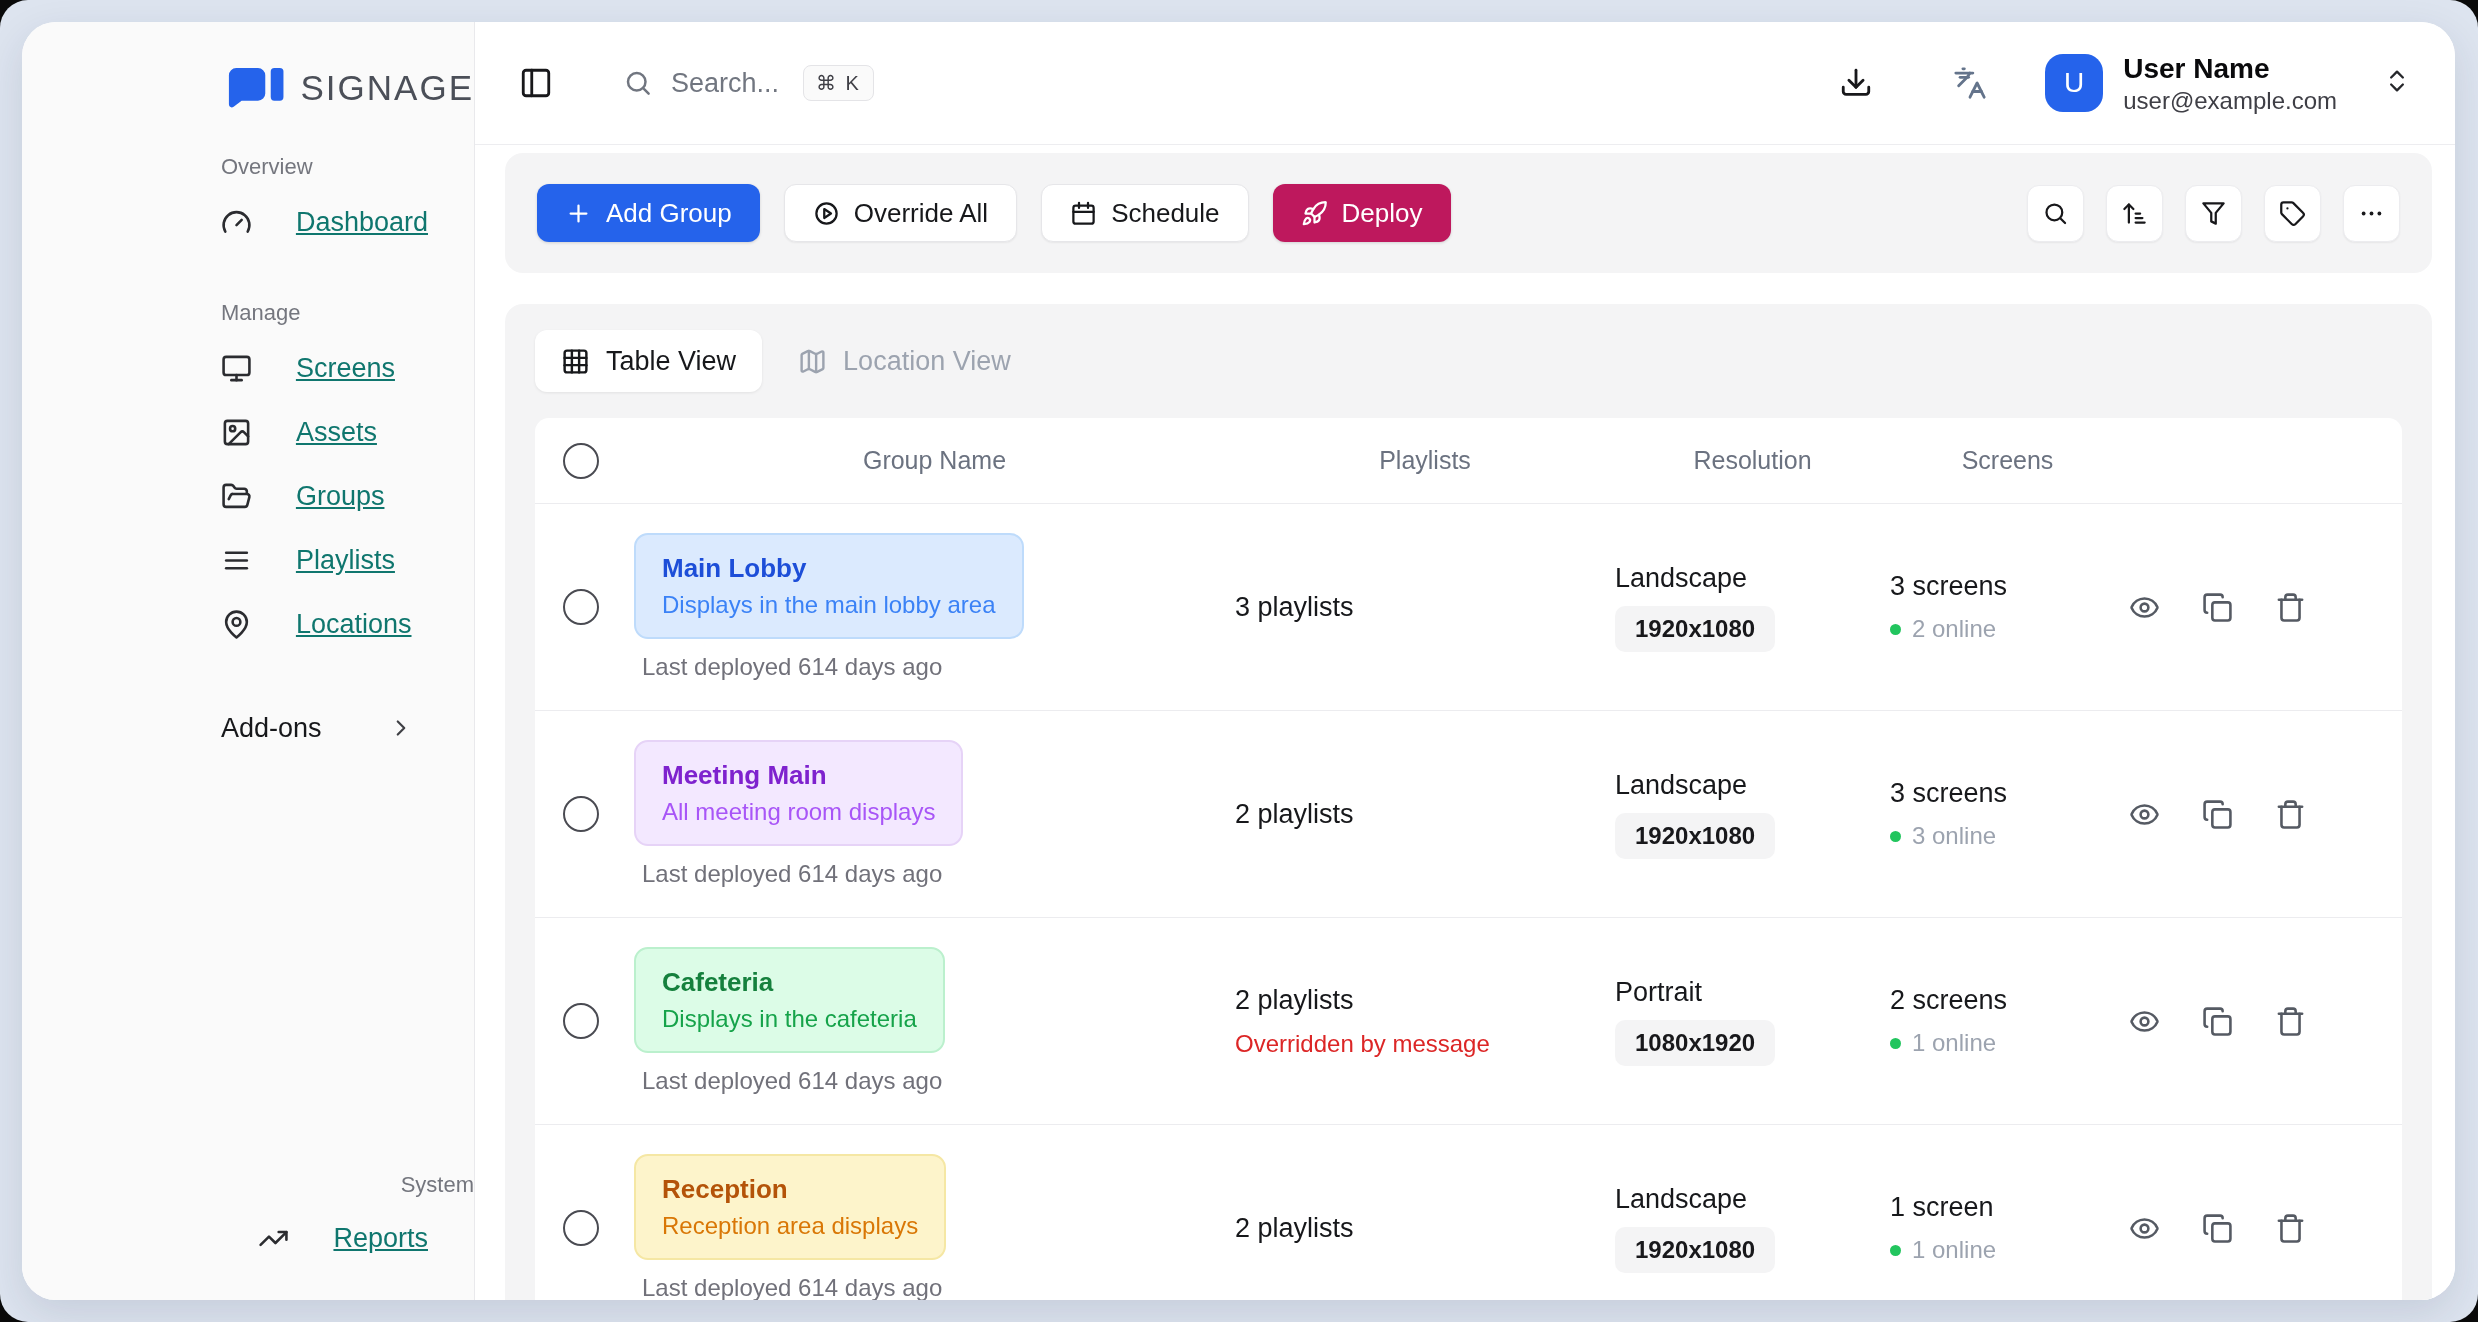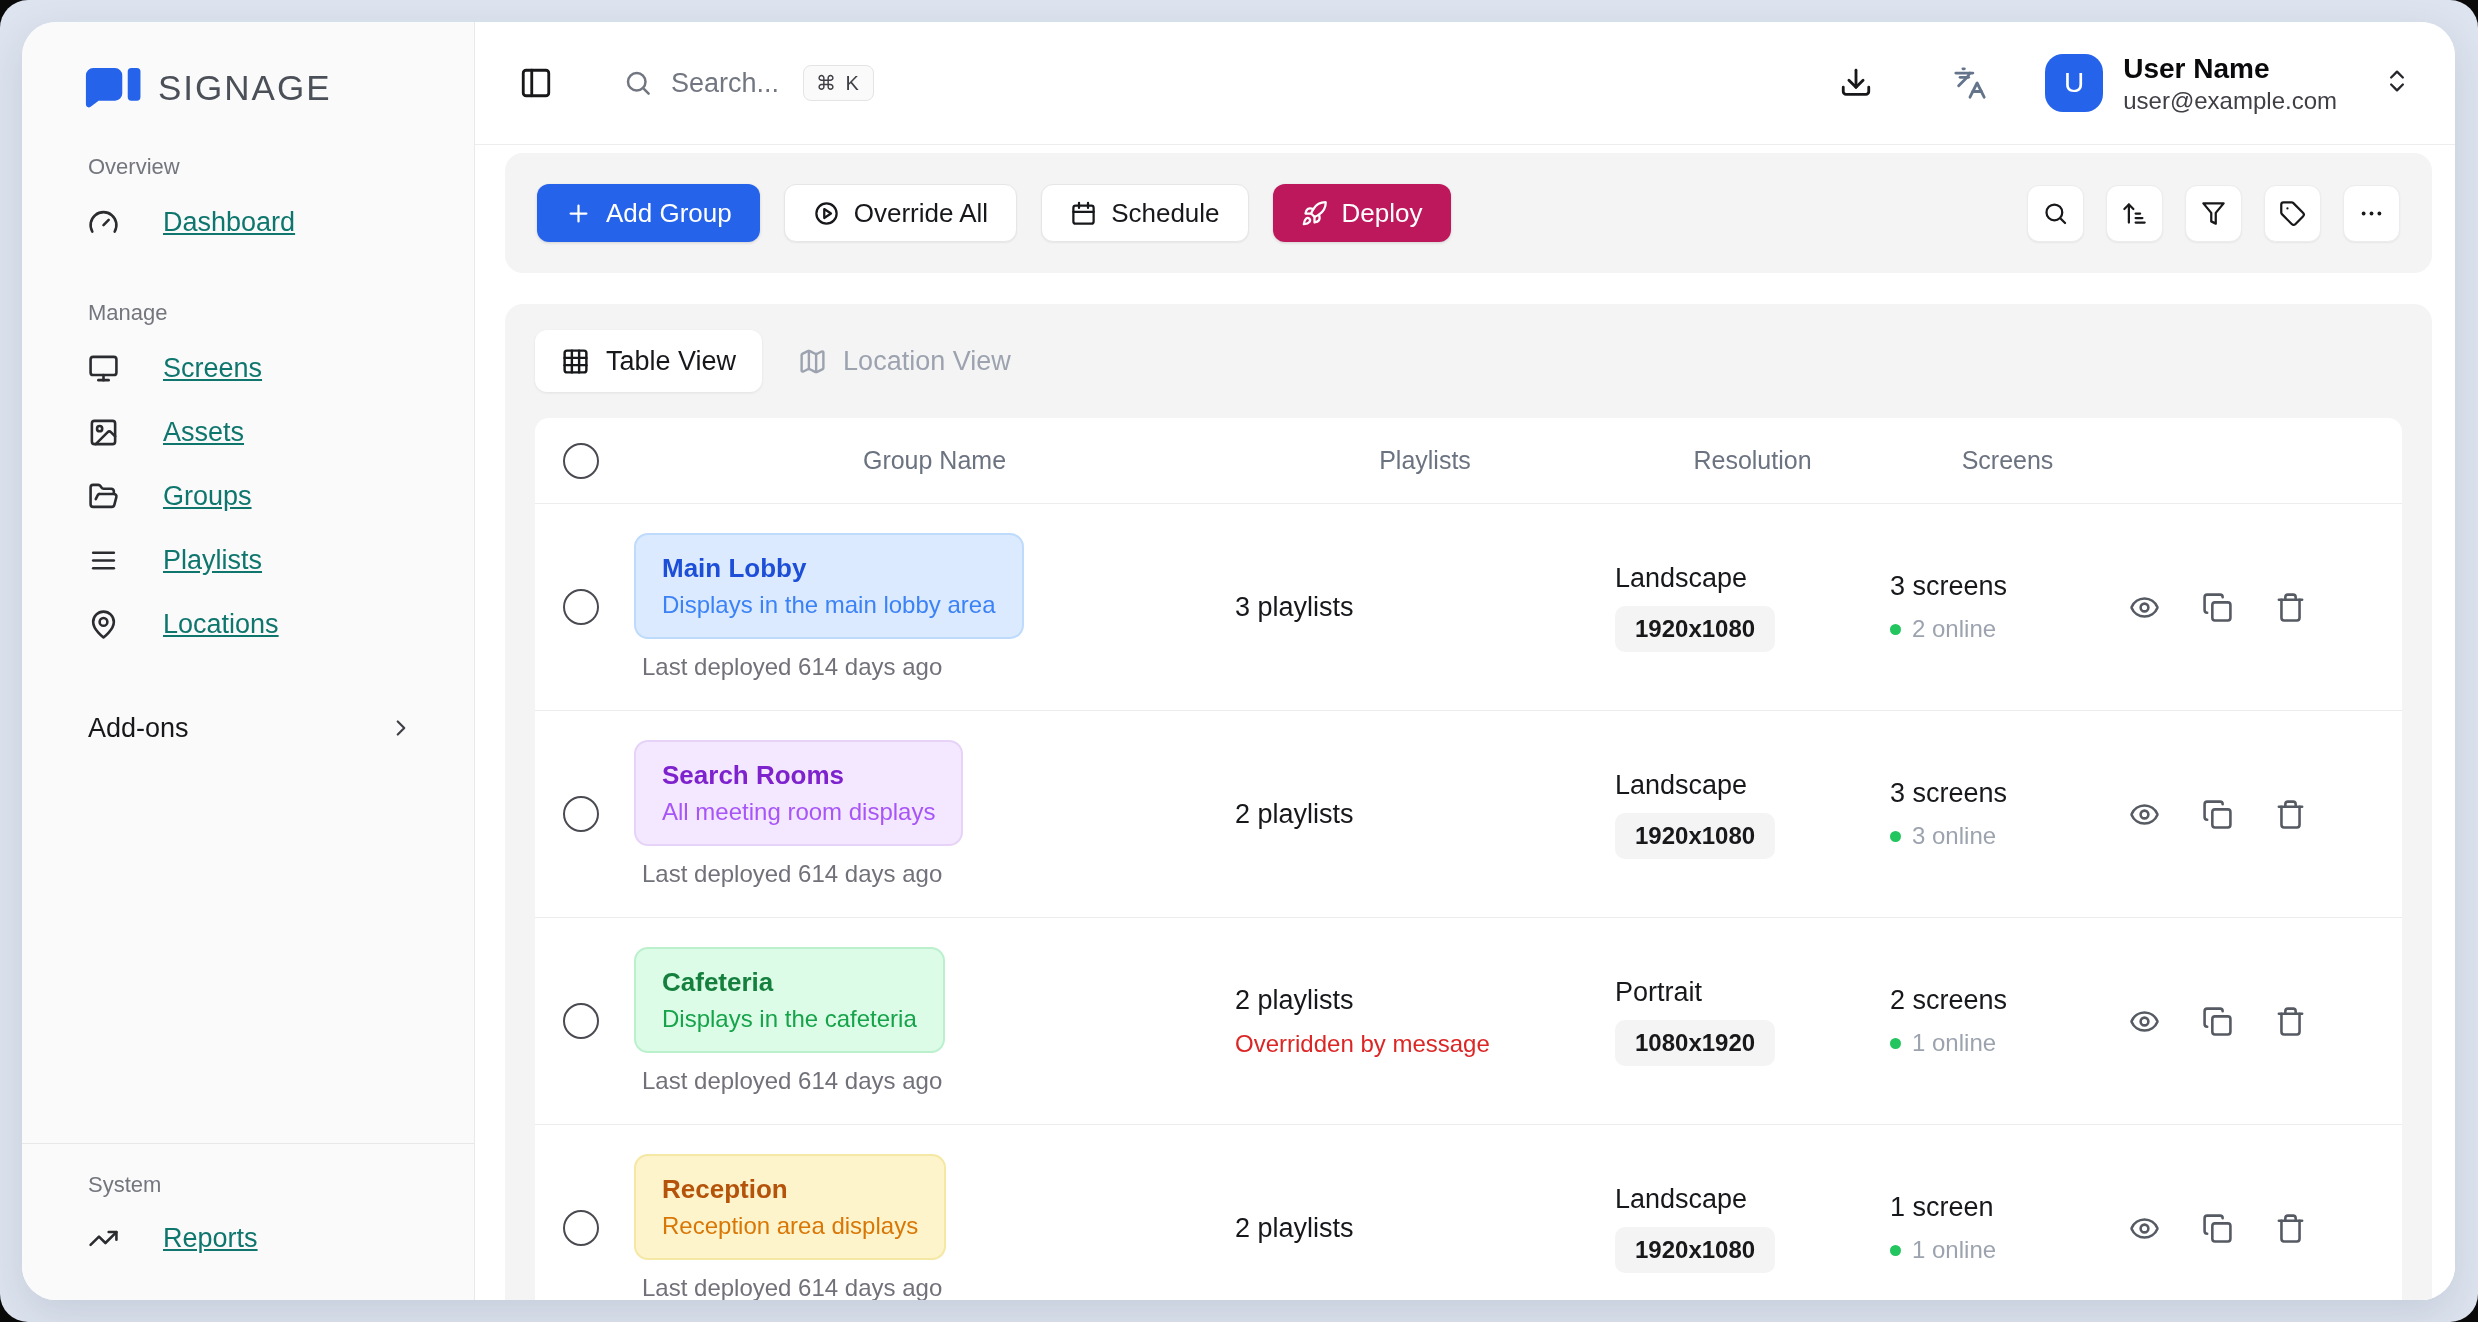--- a/index.html
+++ b/index.html
@@ -1,21 +1,21 @@
 <!DOCTYPE html>
 <html><head>
 <meta charset="utf-8">
 <style>
   * { margin:0; padding:0; box-sizing:border-box; }
   html,body { width:2478px; height:1322px; background:#0a0a0a; font-family:"Liberation Sans", sans-serif; }
   .frame { position:absolute; inset:0; background:#dde4ef; border-radius:28px; }
   .window { position:absolute; left:22px; top:22px; right:23px; bottom:22px; background:#fff; border-radius:34px; overflow:hidden; display:flex; box-shadow:0 14px 40px rgba(30,40,70,.12); }
 
   
-  .sidebar { width:453px; flex-shrink:0; background:#fafafa; border-right:1px solid #e9e9ec; display:flex; flex-direction:column; padding-bottom:30px; }
+  .sidebar { width:453px; flex-shrink:0; background:#fafafa; border-right:1px solid #e9e9ec; display:flex; flex-direction:column; padding-bottom:30px;align-items:flex-end; }
   .logo { display:flex; align-items:center; gap:12px; padding:46px 0 0 62px; }
   .logo-text { font-size:35px; color:#4b4f58; letter-spacing:2px; }
   .nav { padding:0 30px; }
   .section-label { margin:46px 0 10px 36px; font-size:22px; color:#74767e; }
   .nav-item { display:flex; align-items:center; gap:44px; height:64px; padding:0 16px 0 36px; border-radius:10px; font-size:27px; color:#0f766e; cursor:pointer;text-decoration:underline; }
   .nav-item svg { width:31px; height:31px; color:#2b2c30; flex-shrink:0; }
   .addons { margin-top:40px; display:flex; align-items:center; justify-content:space-between; height:64px; padding:0 30px 0 36px; font-size:27px; color:#17181b; border-radius:10px; cursor:pointer; }
   .addons svg { width:26px; height:26px; color:#3f4045; }
   .side-spacer { flex:1; }
   .side-divider { border-top:1px solid #e7e7ea; margin:0; }
@@ -386,21 +386,21 @@
                   </button>
             </div>
           </div>
 
           <div class="trow data-row">
             <div>
                   <div class="cb"></div>
                 </div>
             <div class="col-pad">
               <div class="gcard" data-color="purple">
-                <div class="gname">Search Rooms</div>
+                <div class="gname">Meeting Main</div>
                 <div class="gdesc">All meeting room displays</div>
               </div>
               <div class="deployed">Last deployed 614 days ago</div>
             </div>
             <div>
               <div class="cell-main">2 playlists</div>
 
             </div>
             <div>
               <div class="cell-main">Landscape</div>

